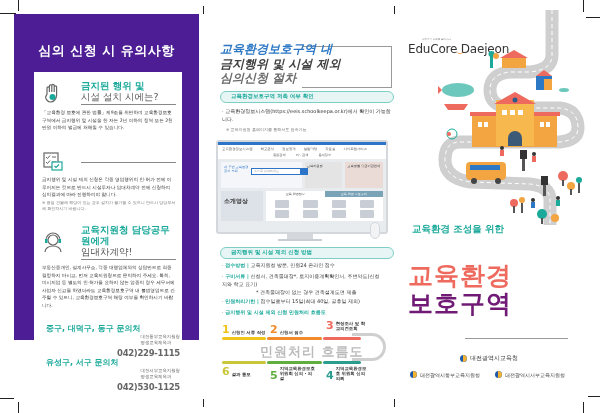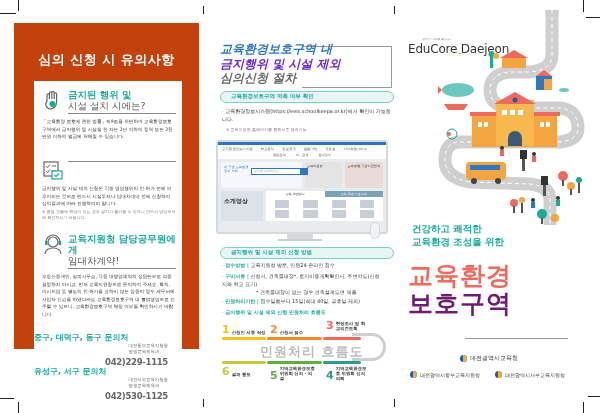--- a/index.html
+++ b/index.html
@@ -2,45 +2,45 @@
 <html><head>
 <meta charset="utf-8">
 <style>
   * { box-sizing: border-box; margin: 0; padding: 0; }
   html, body { width: 600px; height: 413px; background: #ffffff; overflow: hidden; }
   body { position: relative; font-family: "DejaVu Sans", "Liberation Sans", sans-serif; color: #333; }
 
   .crop { position: absolute; background: #222; }
 
   
-  .p1 { position: absolute; left: 14px; top: 14px; width: 185px; height: 326px; background: #c2410c; margin-top: 9px; }
+  .p1 { position: absolute; left: 14px; top: 14px; width: 185px; height: 326px; background: #4c1d95; }
   .p1-title { position: absolute; left: 0; width: 185px; top: 28px; text-align: center; color: #fff; font-weight: bold; font-size: 13px; letter-spacing: 0.5px; }
   .p1-card { position: absolute; left: 20px; top: 58px; width: 148px; height: 322px; background: #ffffff; }
   .sec { position: absolute; left: 8px; width: 134px; }
-  .sec-head { display: flex; align-items: flex-start; gap: 4px; }
+  .sec-head { display: flex; align-items: center; gap: 17px; }
   .sec-icon { width: 22px; height: 22px; flex: none; }
   .sec-titles { border-bottom: 1px solid #888; padding-bottom: 2px; flex: 1; }
   .t-teal { color: #1ba99a; font-weight: bold; font-size: 9.5px; line-height: 11px; }
   .t-gray { color: #555; font-size: 9.5px; line-height: 11px; }
   .body-txt { font-size: 4.6px; line-height: 7.6px; color: #333; margin-top: 4px; }
   .note-txt { font-size: 4px; line-height: 6px; color: #777; margin-top: 1px; }
 
-  .contact { position: absolute; left: 0; width: 134px; }
+  .contact { position: absolute; left: 12px; width: 134px; }
   .contact-title { color: #1ba99a; font-weight: bold; font-size: 8px; line-height: 10px; }
   .contact-row { display: flex; justify-content: space-between; align-items: flex-end; flex-direction: column; }
   .contact-org { font-size: 4.4px; line-height: 6px; color: #666; }
   .contact-line { flex: 1; border-bottom: 1px solid #999; margin: 0 4px 1px; }
   .contact-phone { font-size: 8.5px; font-weight: bold; color: #666; letter-spacing: -0.3px; }
 
   
   .p2 { position: absolute; left: 206px; top: 14px; width: 190px; height: 385px; }
   .p2-title { position: absolute; left: 14px; top: 28px; font-style: italic; }
   .p2-title div { font-weight: bold; font-size: 12px; line-height: 14.5px; }
   .t-blue { color: #2c78c4; }
-  .t-teal2 { color: #6d28d9; }
+  .t-teal2 { color: #404040; }
   .t-gray2 { color: #6b6b6b; }
   .p2-frame { position: absolute; left: 96px; top: 32px; width: 90px; height: 42px; border: 1px solid #999; border-left: none; }
 
   .pill { position: absolute; left: 14px; width: 174px; height: 12px; border: 1.5px solid #7ccfc6; border-radius: 8px; background: #e7f6f4; padding-left: 10px; font-size: 5.5px; font-weight: bold; color: #1ba99a; line-height: 9px; }
   .bul { position: absolute; left: 18px; width: 170px; font-size: 5px; line-height: 7.5px; color: #333; }
   .bul .k { color: #1ba99a; font-weight: bold; }
 
   .monitor { position: absolute; left: 216px; top: 140px; width: 172px; height: 94px; background: #e9ecef; border: 2px solid #d4d8dc; border-radius: 3px; }
   .m-top { height: 3px; background: #2b74c7; }
   .m-nav { height: 8px; display: flex; gap: 8px; align-items: center; padding: 0 4px; font-size: 3.4px; color: #555; background: #fff; }
@@ -351,21 +351,20 @@
   <circle cx="134" cy="154" r="2" fill="#333"></circle>
     <rect x="132" y="156" width="4" height="6" fill="#ef6a5e"></rect>
   <circle cx="133" cy="200" r="2" fill="#333"></circle>
     <rect x="131" y="202" width="4" height="6" fill="#2c78c4"></rect>
   <circle cx="158" cy="198" r="2" fill="#333"></circle>
     <rect x="156" y="200" width="4" height="6" fill="#1ba99a"></rect>
   <ellipse cx="164" cy="90" rx="5" ry="2" fill="#6cc8bd"></ellipse>
 </svg>
 
 <div class="subtitle">
-  <div>건강하고 쾌적한</div>
   <div>교육환경 조성을 위한</div>
 </div>
 <div class="big-title">
   <div class="bt-red">교육환경</div>
   <div class="bt-blue">보호구역</div>
 </div>
 <div class="title-line"></div>
 
 <div class="orgs" style="left:460px; top:354px; font-size:6px;">
   <span class="org-dot"></span>

